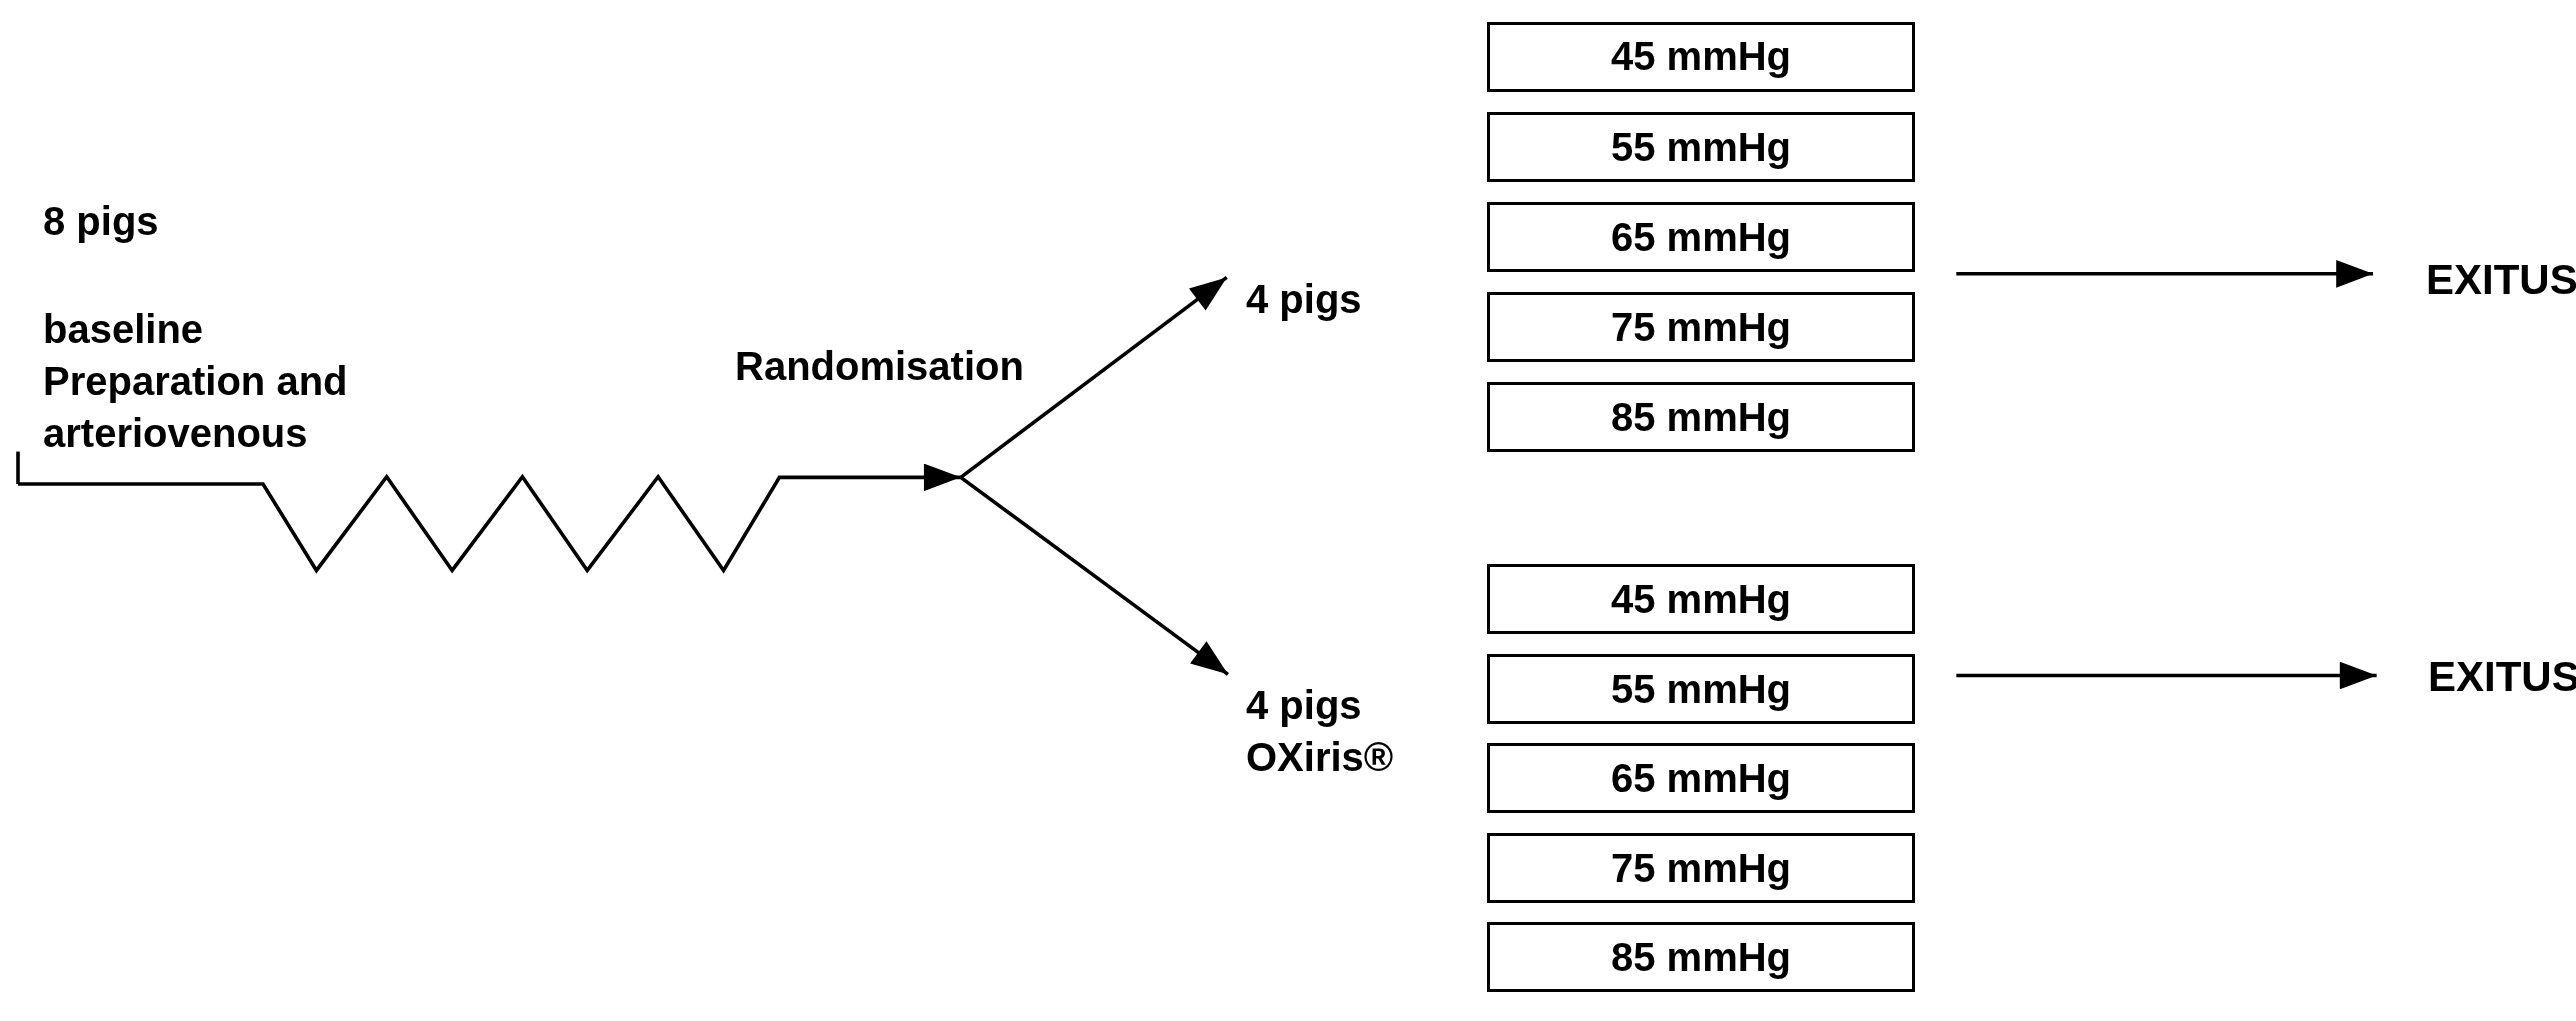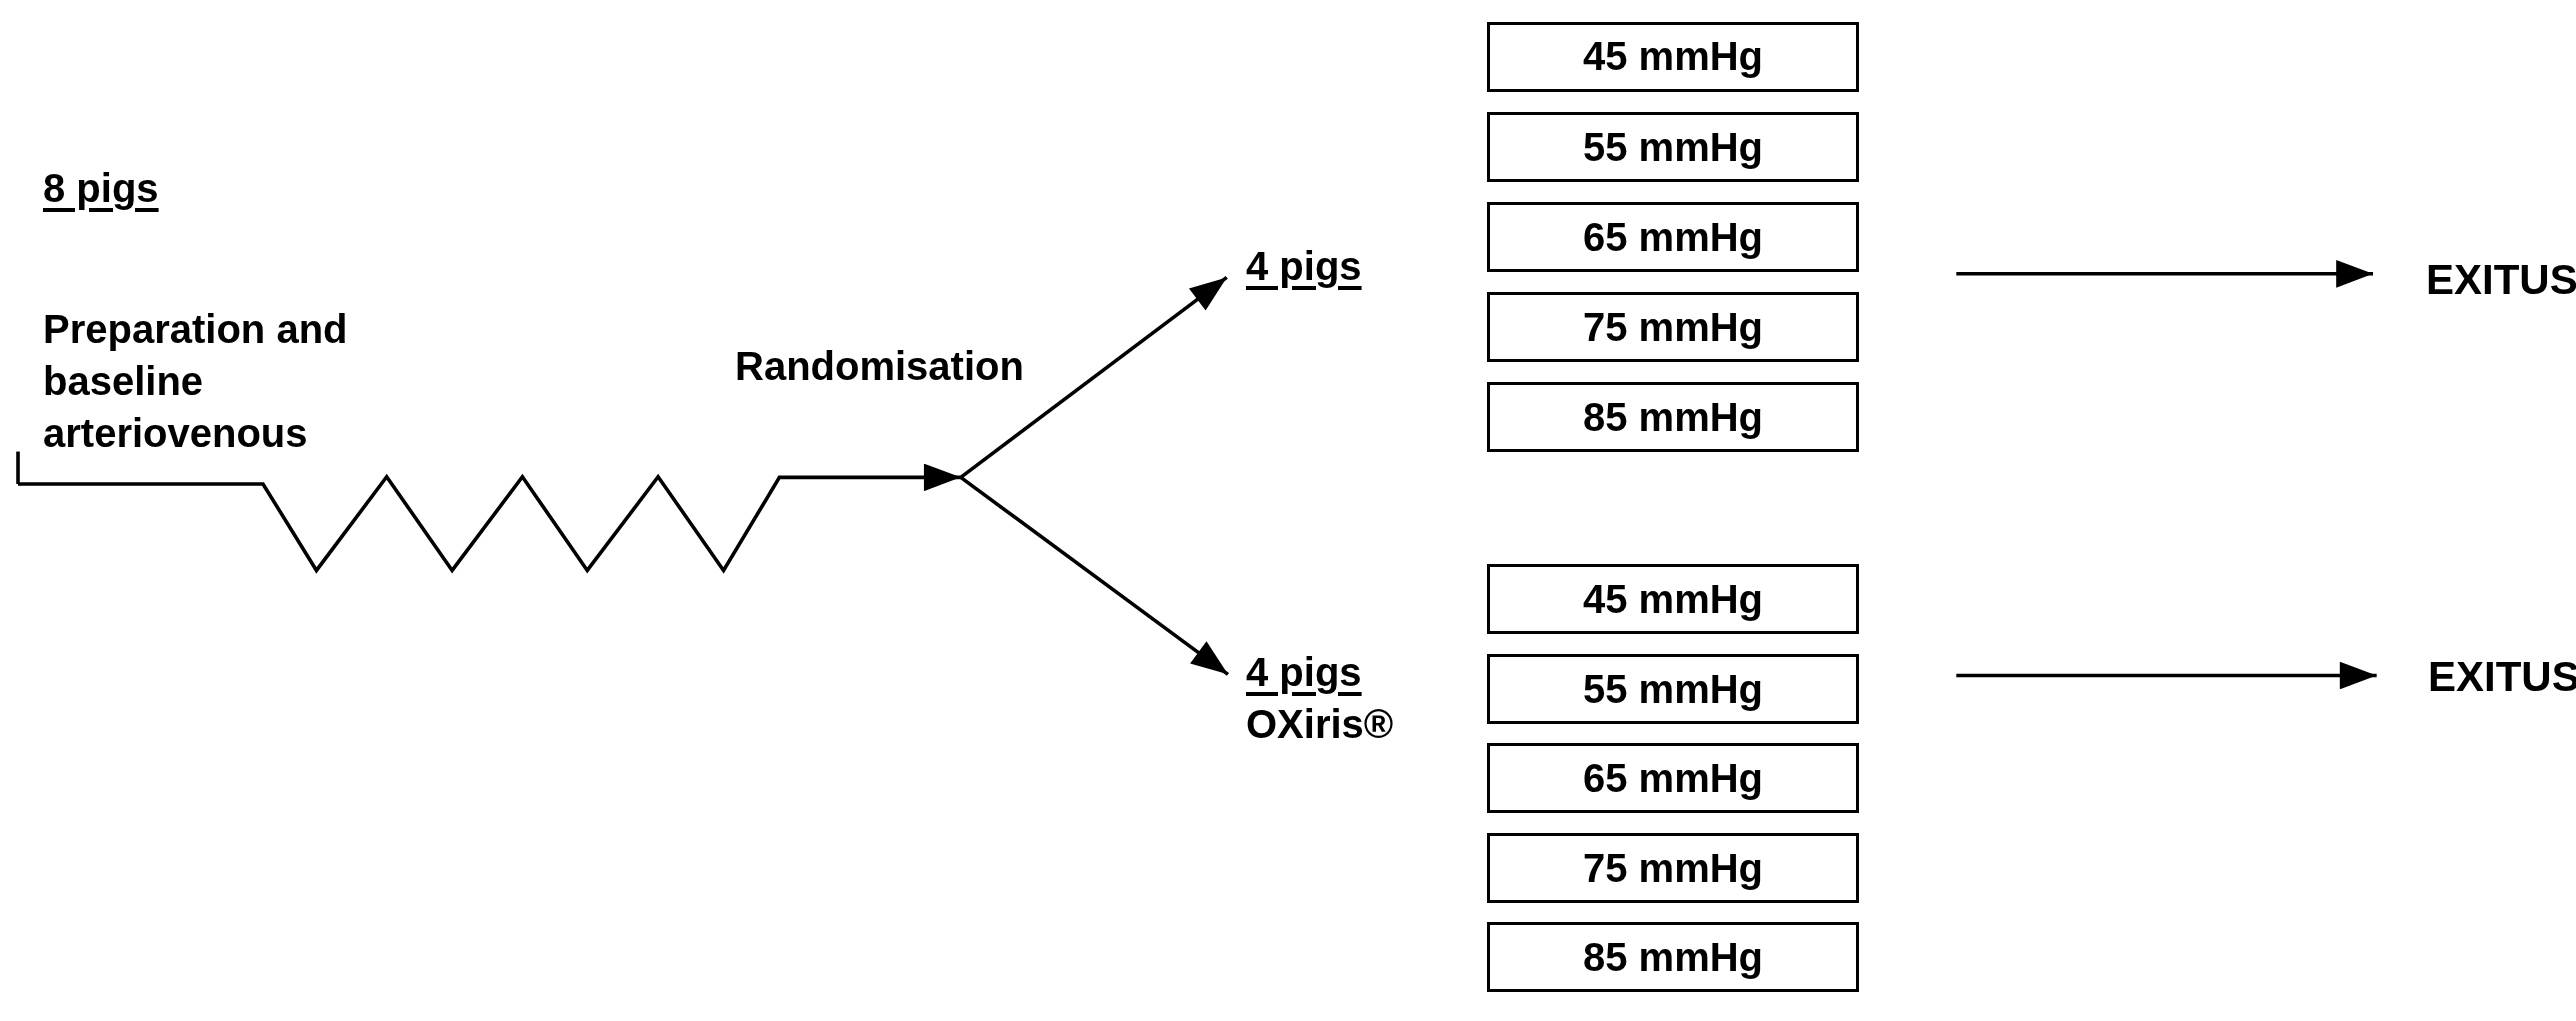--- a/index.html
+++ b/index.html
@@ -22,28 +22,28 @@
     left: 0;
     top: 0;
   }
   .label {
     position: absolute;
     font-size: 40px;
     line-height: 52px;
     white-space: nowrap;
   }
   .underlined {
-    text-decoration: underline;
     text-decoration-thickness: 3.6px;
     text-underline-offset: 6px;
+    margin-top: 33px;
   }
   .pressure-box {
     position: absolute;
     left: 1487px;
-    width: 372px;
+    width: 428px;
     height: 70px;
     border: 3.6px solid #000000;
     box-sizing: border-box;
     background: #ffffff;
     display: flex;
     align-items: center;
     justify-content: center;
     font-size: 40px;
   }
   .exitus {
@@ -70,22 +70,22 @@
 
     <line marker-end="url(#ah)" x1="1600" y1="795" x2="2045" y2="1123"></line>
 
     <line marker-end="url(#ah)" x1="3258" y1="456" x2="3952" y2="456"></line>
     <line marker-end="url(#ah)" x1="3258" y1="1125" x2="3958" y2="1125"></line>
   </svg>
 
   <div class="label underlined" style="left:43px; top:162px;">8 pigs</div>
 
   <div class="label" style="left:43px; top:303px;">
+    <div>baseline</div>
     <div>Preparation and</div>
-    <div>baseline</div>
     <div>arteriovenous</div>
   </div>
 
 
   <div class="label" style="left:735px; top:340px;">Randomisation</div>
 
   <div class="label" style="left:1246px; top:240px;">
     <div class="underlined">4 pigs</div>
   </div>
 

